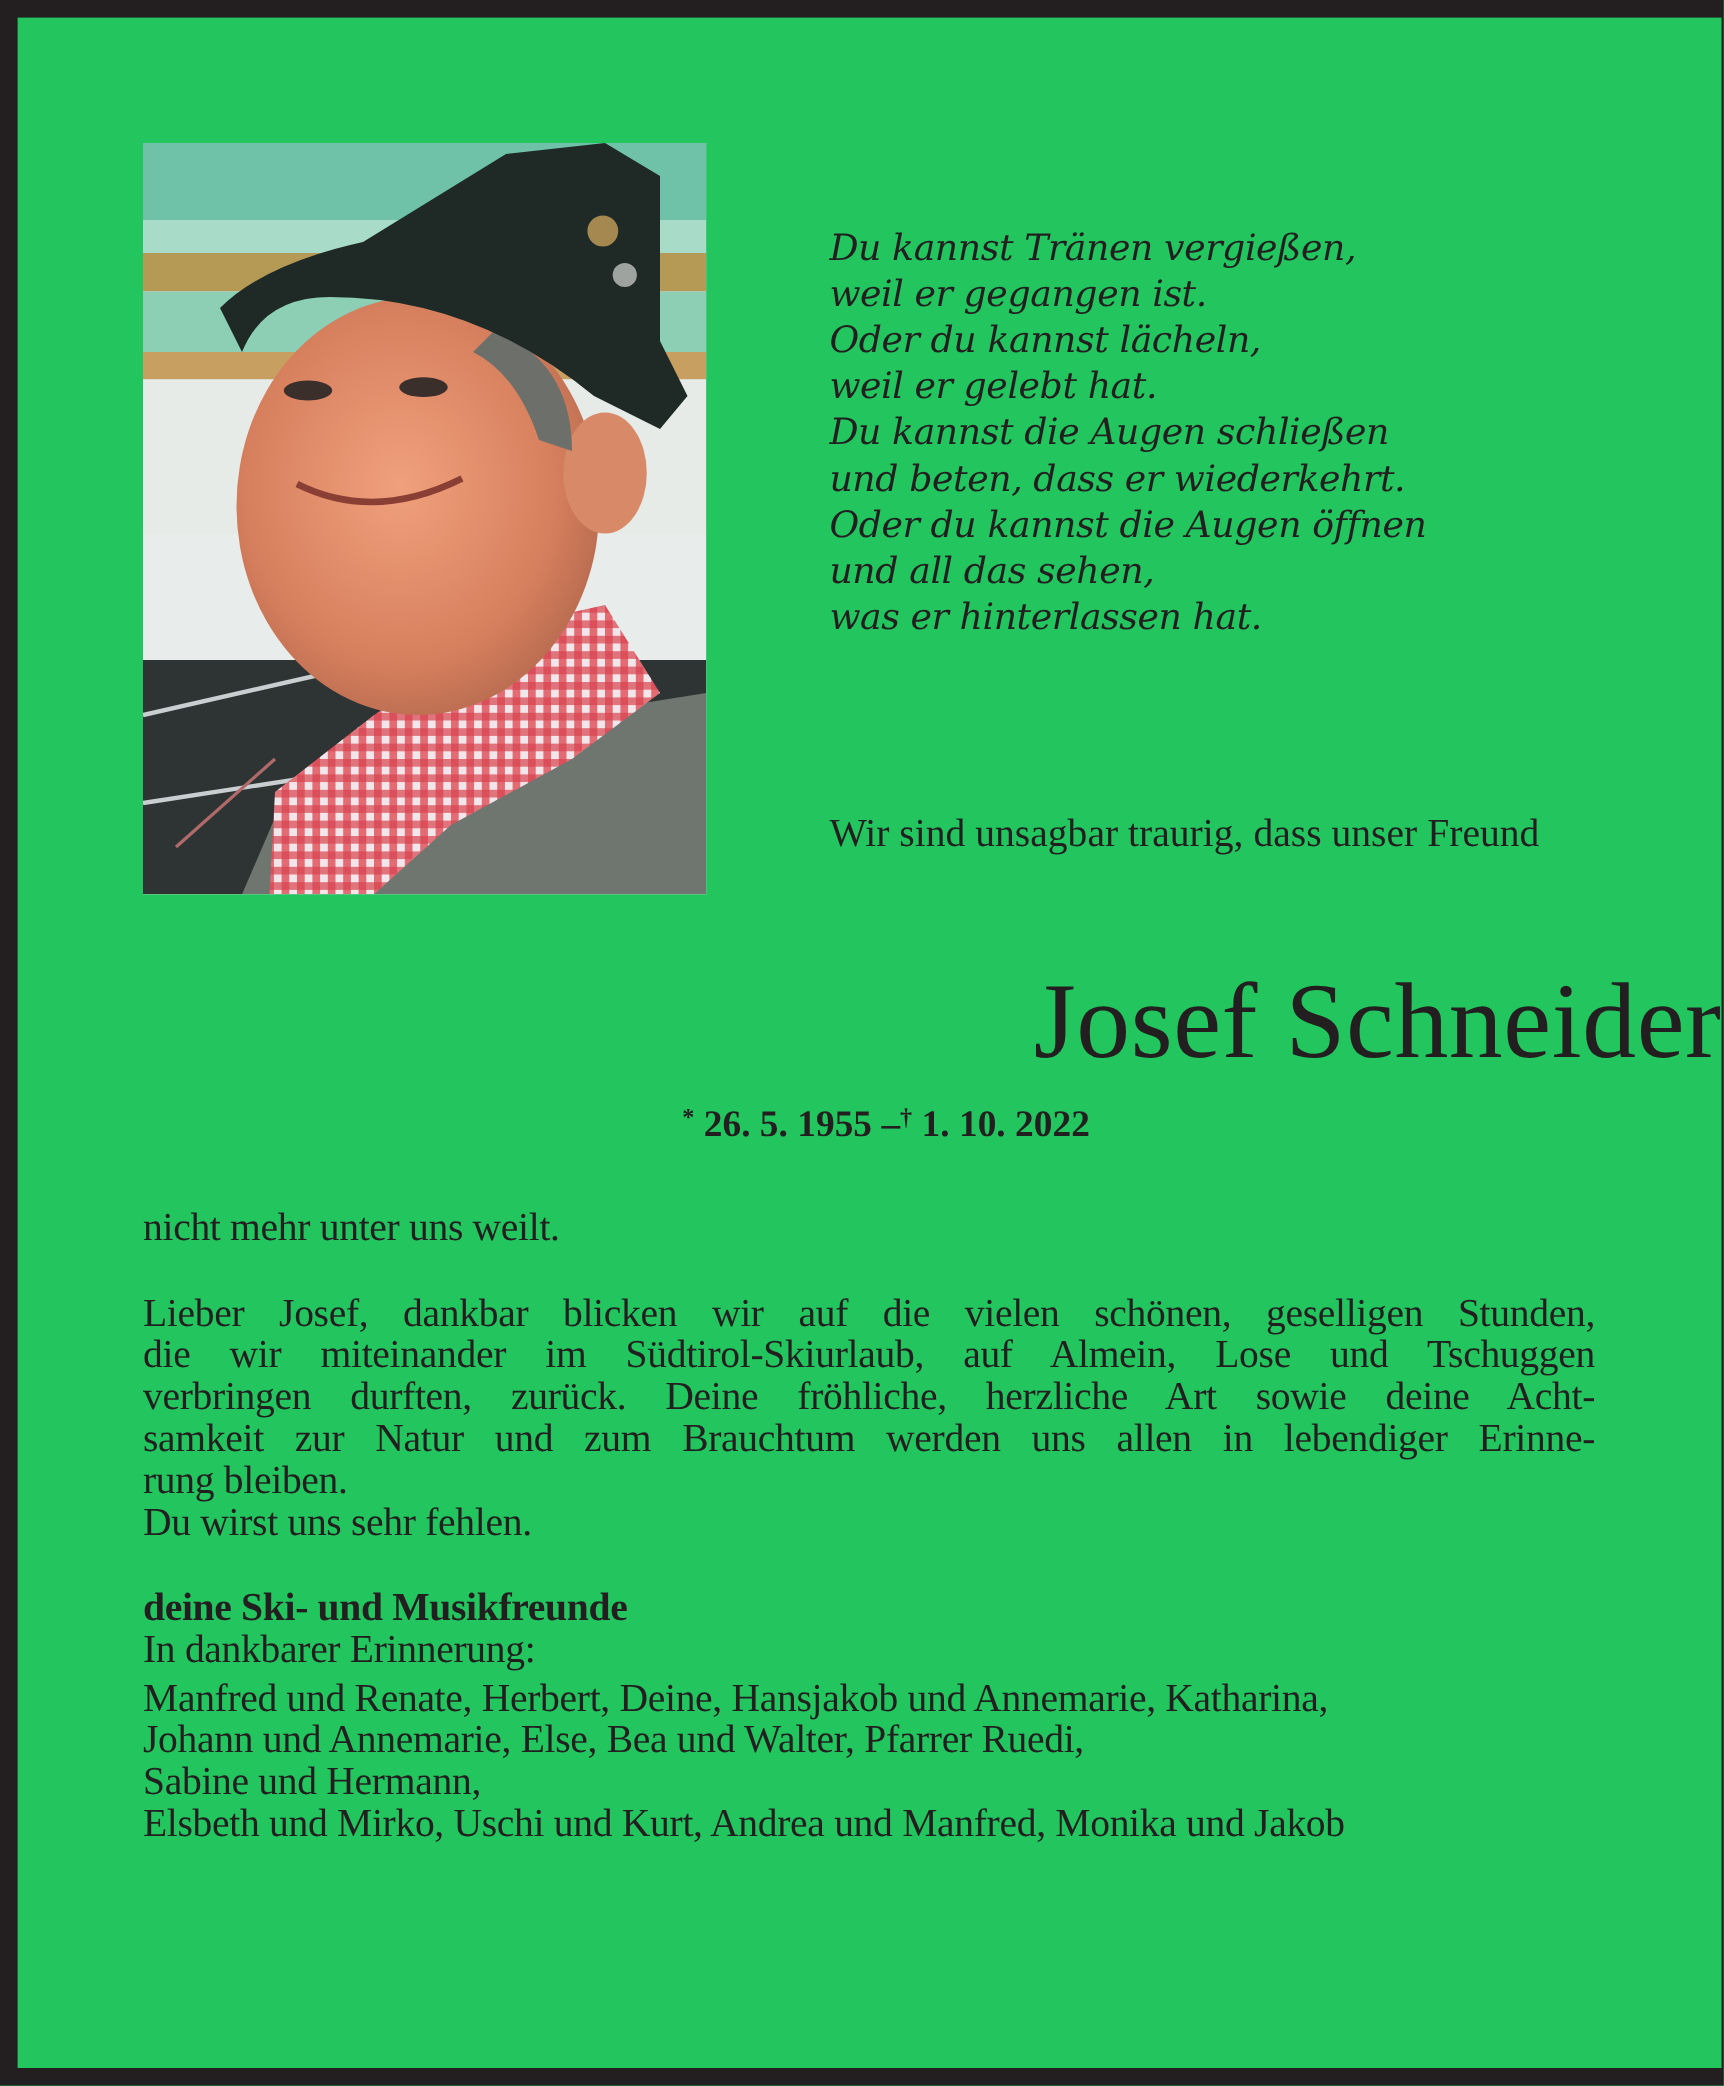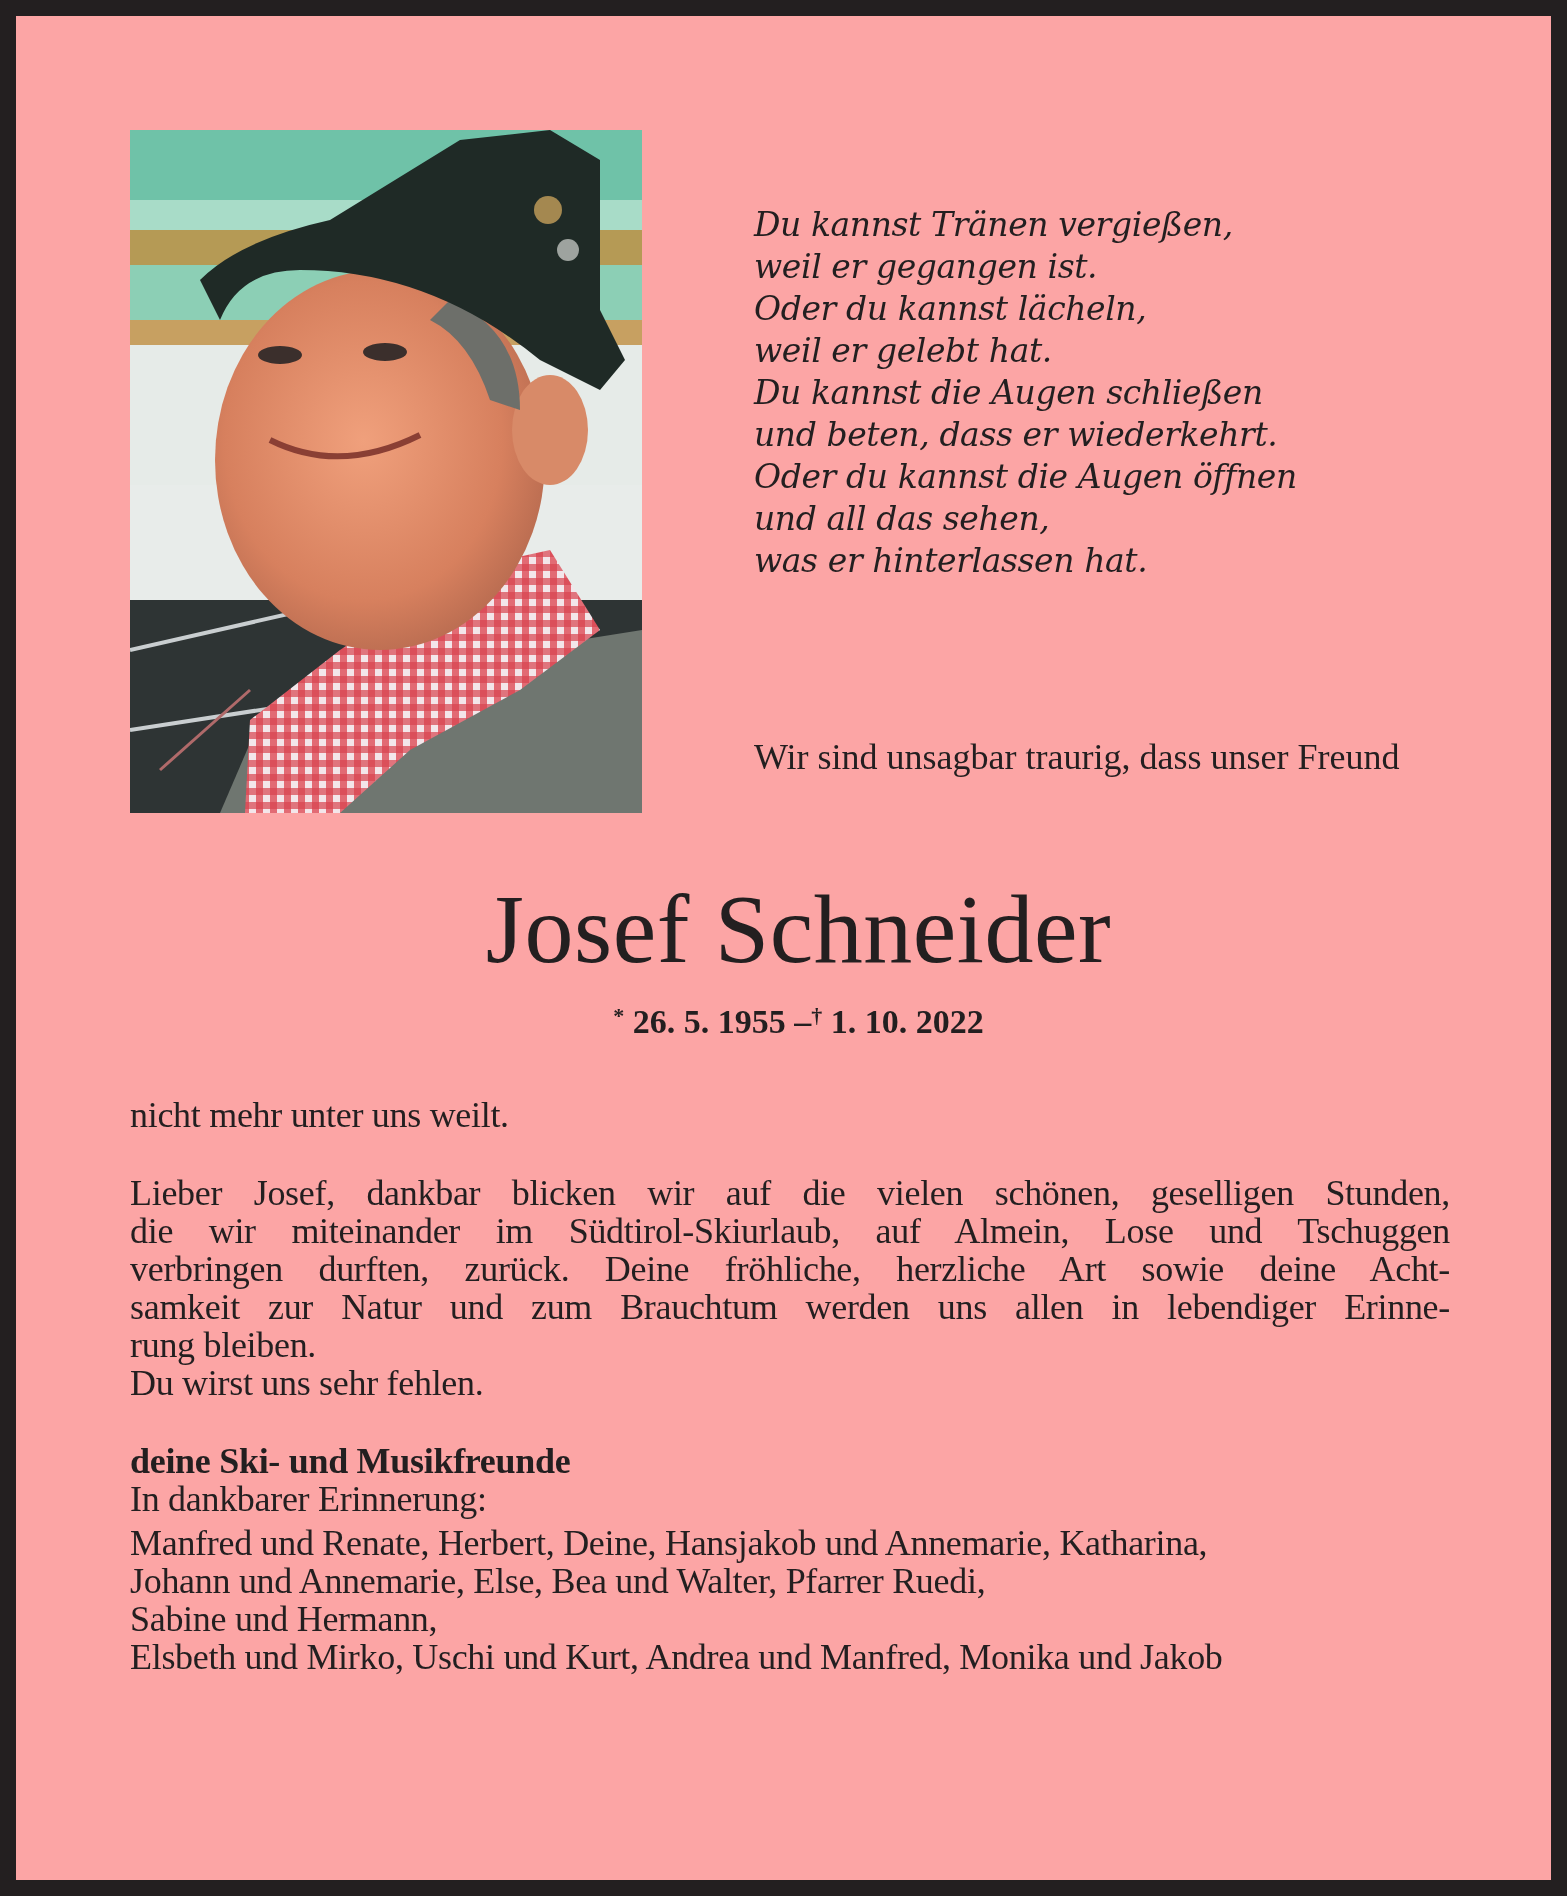--- a/index.html
+++ b/index.html
@@ -8,21 +8,22 @@
     background: #231f20;
     position: relative;
     overflow: hidden;
     font-family: "DejaVu Serif", "Liberation Serif", serif;
     color: #231f20;
   }
   .page {
     position: absolute;
     left: 16px; top: 16px;
     width: 1535px; height: 1864px;
-    background: #fca5a5;
+    background: #22c55e;
+    padding-left: 14px;
   }
   .photo {
     position: absolute;
     left: 114px; top: 114px;
     width: 512px; height: 683px;
     overflow: hidden;
     background: #c8d8cf;
   }
   .photo svg { display: block; width: 100%; height: 100%; }
   .poem {
@@ -43,21 +44,21 @@
     font-family: "Liberation Serif", "DejaVu Serif", serif;
     font-size: 36px;
     line-height: 42px;
     text-align: justify;
     text-align-last: left;
   }
   .name {
     position: absolute;
     left: 0; right: 0;
     top: 858px;
-    text-align: center;
+    text-align: right;
     font-family: "Liberation Serif", "DejaVu Serif", serif;
     font-size: 98px;
     line-height: 110px;
     letter-spacing: 0.5px;
     padding-left: 30px;
   }
   .dates {
     position: absolute;
     left: 0; right: 0;
     top: 980px;

